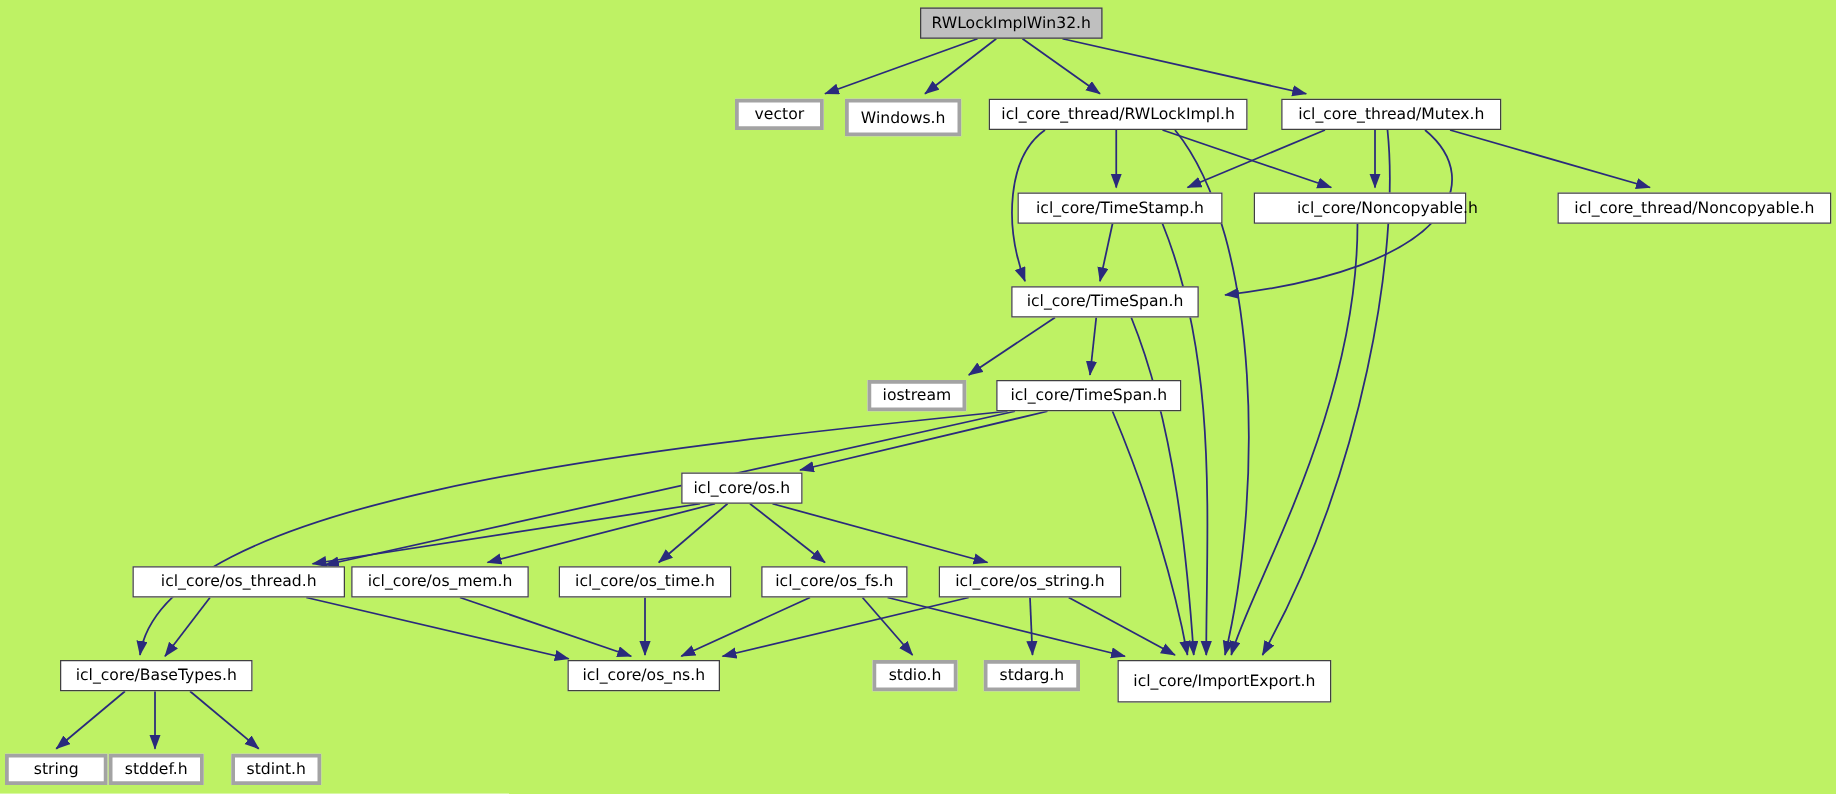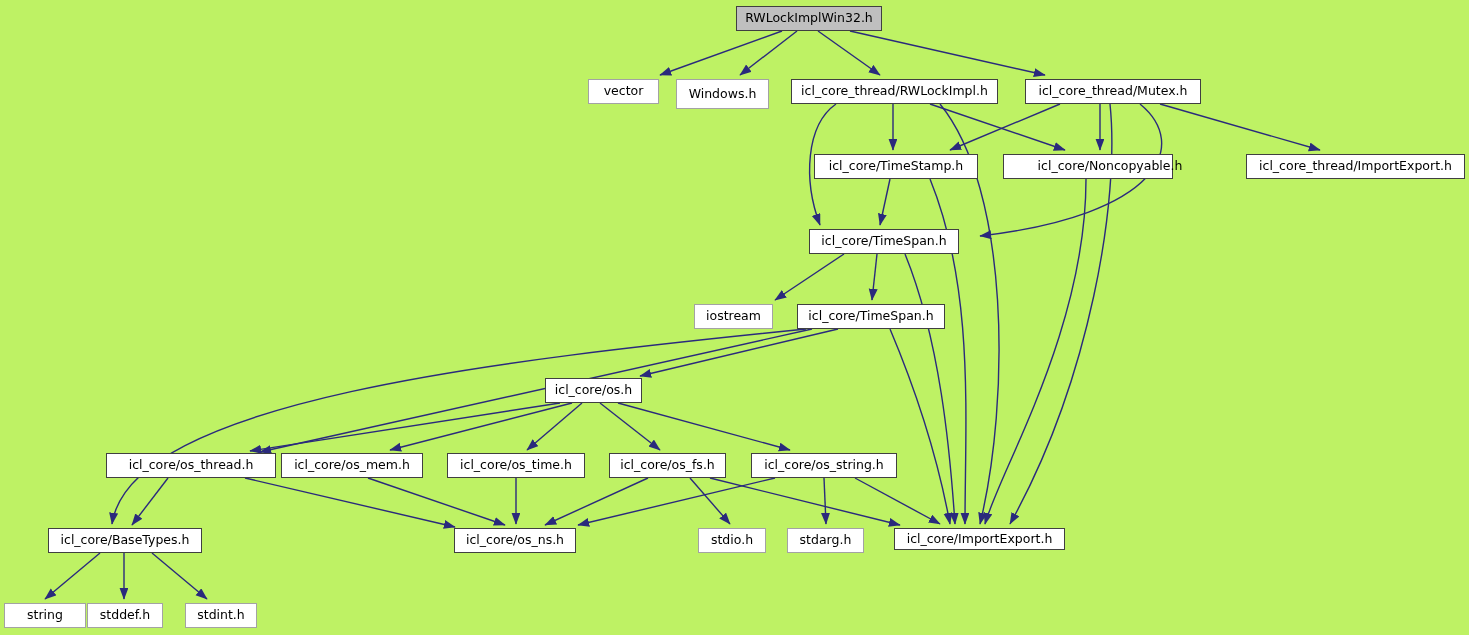--- a/index.html
+++ b/index.html
@@ -2,21 +2,21 @@
 <html><head>
 <meta charset="utf-8">
 <style>
   html,body{margin:0;padding:0;background:#ffffff;}
   body{font-family:"DejaVu Sans","Liberation Sans",sans-serif;}
   #graph{position:relative;width:1469px;height:635px;background:#bef264;overflow:hidden;}
   #edges{position:absolute;left:0;top:0;width:1469px;height:635px;}
   .node{position:absolute;box-sizing:border-box;display:flex;align-items:center;
         justify-content:center;background:#ffffff;white-space:nowrap;
         font-size:12.5px;color:#000000;line-height:1;}
-  .node.sys{border:1px solid #a3a3a3;}
+  .node.sys{border:3px solid #a3a3a3;}
   .node.prj{border:1px solid #404040;}
   .node.root{border:1px solid #404040;background:#bfbfbf;}
   .node span{display:block;padding:0 4px;}
 </style>
 </head>
 <body>
 
 <div id="graph">
   <svg id="edges" viewBox="0 0 1469 635" xmlns="http://www.w3.org/2000/svg">
     <defs>
@@ -84,21 +84,21 @@
       <div class="node prj" style="left: 1025px; top: 79px; width: 176px; height: 25px;">
         <span>icl_core_thread/Mutex.h</span>
       </div>
       <div class="node prj" style="left: 814px; top: 154px; width: 164px; height: 25px;">
         <span>icl_core/TimeStamp.h</span>
       </div>
       <div class="node prj" style="left: 1003px; top: 154px; width: 170px; height: 25px; padding-left: 44px;">
         <span>icl_core/Noncopyable.h</span>
       </div>
       <div class="node prj" style="left: 1246px; top: 154px; width: 219px; height: 25px;">
-        <span>icl_core_thread/ImportExport.h</span>
+        <span>icl_core_thread/Noncopyable.h</span>
       </div>
       <div class="node prj" style="left: 809px; top: 229px; width: 150px; height: 25px;">
         <span>icl_core/TimeSpan.h</span>
       </div>
       <div class="node sys" style="left: 694px; top: 304px; width: 79px; height: 25px;">
         <span>iostream</span>
       </div>
       <div class="node prj" style="left: 797px; top: 304px; width: 148px; height: 25px;">
         <span>icl_core/TimeSpan.h</span>
       </div>
@@ -125,21 +125,21 @@
       </div>
       <div class="node prj" style="left: 454px; top: 528px; width: 122px; height: 25px;">
         <span>icl_core/os_ns.h</span>
       </div>
       <div class="node sys" style="left: 698px; top: 528px; width: 68px; height: 25px;">
         <span>stdio.h</span>
       </div>
       <div class="node sys" style="left: 787px; top: 528px; width: 77px; height: 25px;">
         <span>stdarg.h</span>
       </div>
-      <div class="node prj" style="left: 894px; top: 528px; width: 171px; height: 22px;">
+      <div class="node prj" style="left: 894px; top: 528px; width: 171px; height: 34px;">
         <span>icl_core/ImportExport.h</span>
       </div>
       <div class="node sys" style="left: 4px; top: 603px; width: 82px; height: 25px;">
         <span>string</span>
       </div>
       <div class="node sys" style="left: 87px; top: 603px; width: 76px; height: 25px;">
         <span>stddef.h</span>
       </div>
       <div class="node sys" style="left: 185px; top: 603px; width: 72px; height: 25px;">
         <span>stdint.h</span>

